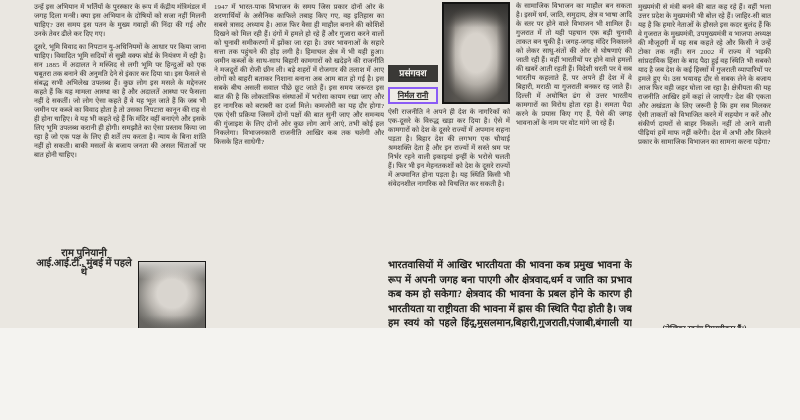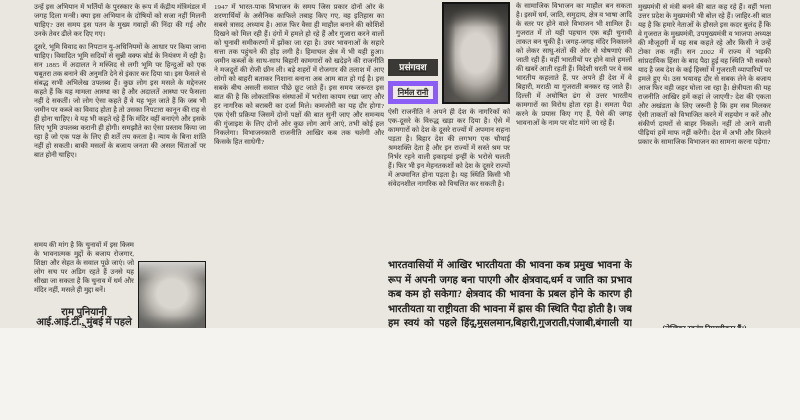--- a/index.html
+++ b/index.html
@@ -23,21 +23,21 @@
   
   .c2{left:214px;top:3px;width:170px;height:338px;}
   
   .mid{position:absolute;left:388px;top:2px;width:244px;}
   .mid-cols{display:flex;}
   .mid-left{width:122px;margin-right:6px;}
   .mid-right{width:116px;}
   .label-row{display:flex;height:102px;}
   .label-stack{width:50px;margin-right:4px;display:flex;flex-direction:column;justify-content:flex-end;text-decoration:underline;}
   .kicker-box{background:#3a3936;color:#f4f2ee;font-size:9px;font-weight:bold;text-align:center;line-height:17px;height:17px;font-family:"Liberation Sans","DejaVu Sans",sans-serif;}
-  .author-box{border:5px solid #8b5cf6;font-size:8px;font-weight:bold;text-align:center;line-height:13px;height:13px;margin-top:5px;background:#efece6;}
+  .author-box{border:2px solid #8b5cf6;font-size:8px;font-weight:bold;text-align:center;line-height:13px;height:13px;margin-top:5px;background:#efece6;}
   .photo-nirmal{width:64px;height:98px;border:2px solid #141413;
     background:linear-gradient(180deg,#31302e 0%,rgba(49,48,46,0) 24%),
                linear-gradient(90deg,#4a4846 0%,rgba(74,72,70,0) 18% 82%,#4a4846 100%),
                radial-gradient(ellipse 58% 52% at 50% 50%,#d8d3cc 0 38%,#b3aea7 62%,#77736d 86%,#57544f 100%);}
   .mid-a-text{height:146px;overflow:hidden;margin-top:4px;}
   .mid-b-text{height:252px;overflow:hidden;}
   .highlight{margin-top:4px;width:244px;height:86px;overflow:hidden;font-size:10px;font-weight:bold;line-height:14.5px;text-align:justify;color:#23221f;}
   
   .c5{left:638px;top:3px;width:133px;height:338px;}
   .c5-text{height:318px;overflow:hidden;}
@@ -60,21 +60,20 @@
 
 <div class="sheet">
 
   <div class="col c1">
     <div class="c1-upper">
       <p>उन्हें इस अभियान में भर्तियों के पुरस्कार के रूप में केंद्रीय मंत्रिमंडल में जगह दिला मन्त्री। क्या इस अभियान के दोषियों को सजा नहीं मिलनी चाहिए? उस समय इस पतन के मुख्य गवाहों की निंदा की गई और उनके तेवर ढीले कर दिए गए।</p>
       <p>दूसरे, भूमि विवाद का निपटान यु-अधिनियमों के आधार पर किया जाना चाहिए। विवादित भूमि सदियों से सुन्नी वक्फ बोर्ड के नियंत्रण में रही है। सन 1885 में अदालत ने मस्जिद से लगी भूमि पर हिन्दुओं को एक चबूतरा तक बनाने की अनुमति देने से इंकार कर दिया था। इस फैसले से संबद्ध सभी अभिलेख उपलब्ध हैं। कुछ लोग इस मसले के मद्देनजर कहते हैं कि यह मामला आस्था का है और अदालतें आस्था पर फैसला नहीं दे सकतीं। जो लोग ऐसा कहते हैं वे यह भूल जाते हैं कि जब भी जमीन पर कब्जे का विवाद होता है तो उसका निपटारा कानून की राह से ही होना चाहिए। वे यह भी कहते रहे हैं कि मंदिर वहीं बनाएंगे और इसके लिए भूमि उपलब्ध करानी ही होगी। समझौते का ऐसा प्रस्ताव किया जा रहा है जो एक पक्ष के लिए ही शर्तें तय करता है। न्याय के बिना शांति नहीं हो सकती। बाकी मसलों के बजाय जनता की असल चिंताओं पर बात होनी चाहिए।</p>
     </div>
     <div class="c1-lower">
       <div class="c1-lower-left">
-        <p class="c1-wrap-text">समय की मांग है कि चुनावों में इस किस्म के भावनात्मक मुद्दों के बजाय रोजगार, शिक्षा और सेहत के सवाल पूछे जाएं। जो लोग सच पर अडिग रहते हैं उनसे यह सीखा जा सकता है कि चुनाव में धर्म और मंदिर नहीं, मसले ही मुद्दा बनें।</p>
         <div class="caption-name">राम पुनियानी</div>
         <div class="caption-role">आई.आई.टी., मुंबई में पहले थे</div>
       </div>
       <div class="photo photo-ram"></div>
     </div>
   </div>
 
   <div class="col c2">
     <p>1947 में भारत-पाक विभाजन के समय जिस प्रकार दोनों ओर के शरणार्थियों के असैनिक काफिले तबाह किए गए, वह इतिहास का सबसे त्रासद अध्याय है। आज फिर वैसा ही माहौल बनाने की कोशिशें दिखने को मिल रही हैं। दंगों में हमले हो रहे हैं और गुजारा करने वालों को चुनावी समीकरणों में झोंका जा रहा है। उधर भावनाओं के सहारे सत्ता तक पहुंचने की होड़ लगी है। हिमाचल क्षेत्र में भी यही हुआ। जमीन कब्जों के साथ-साथ बिहारी कामगारों को खदेड़ने की राजनीति ने मजदूरों की रोजी छीन ली। बड़े शहरों में रोजगार की तलाश में आए लोगों को बाहरी बताकर निशाना बनाना अब आम बात हो गई है। इस सबके बीच असली सवाल पीछे छूट जाते हैं। इस समय जरूरत इस बात की है कि लोकतांत्रिक संस्थाओं में भरोसा कायम रखा जाए और हर नागरिक को बराबरी का दर्जा मिले। कमजोरी का यह दौर होगा? एक ऐसी प्रक्रिया जिसमें दोनों पक्षों की बात सुनी जाए और समन्वय की गुंजाइश के लिए दोनों ओर कुछ लोग आगे आएं, तभी कोई हल निकलेगा। विभाजनकारी राजनीति आखिर कब तक चलेगी और किसके हित साधेगी?</p>
   </div>

